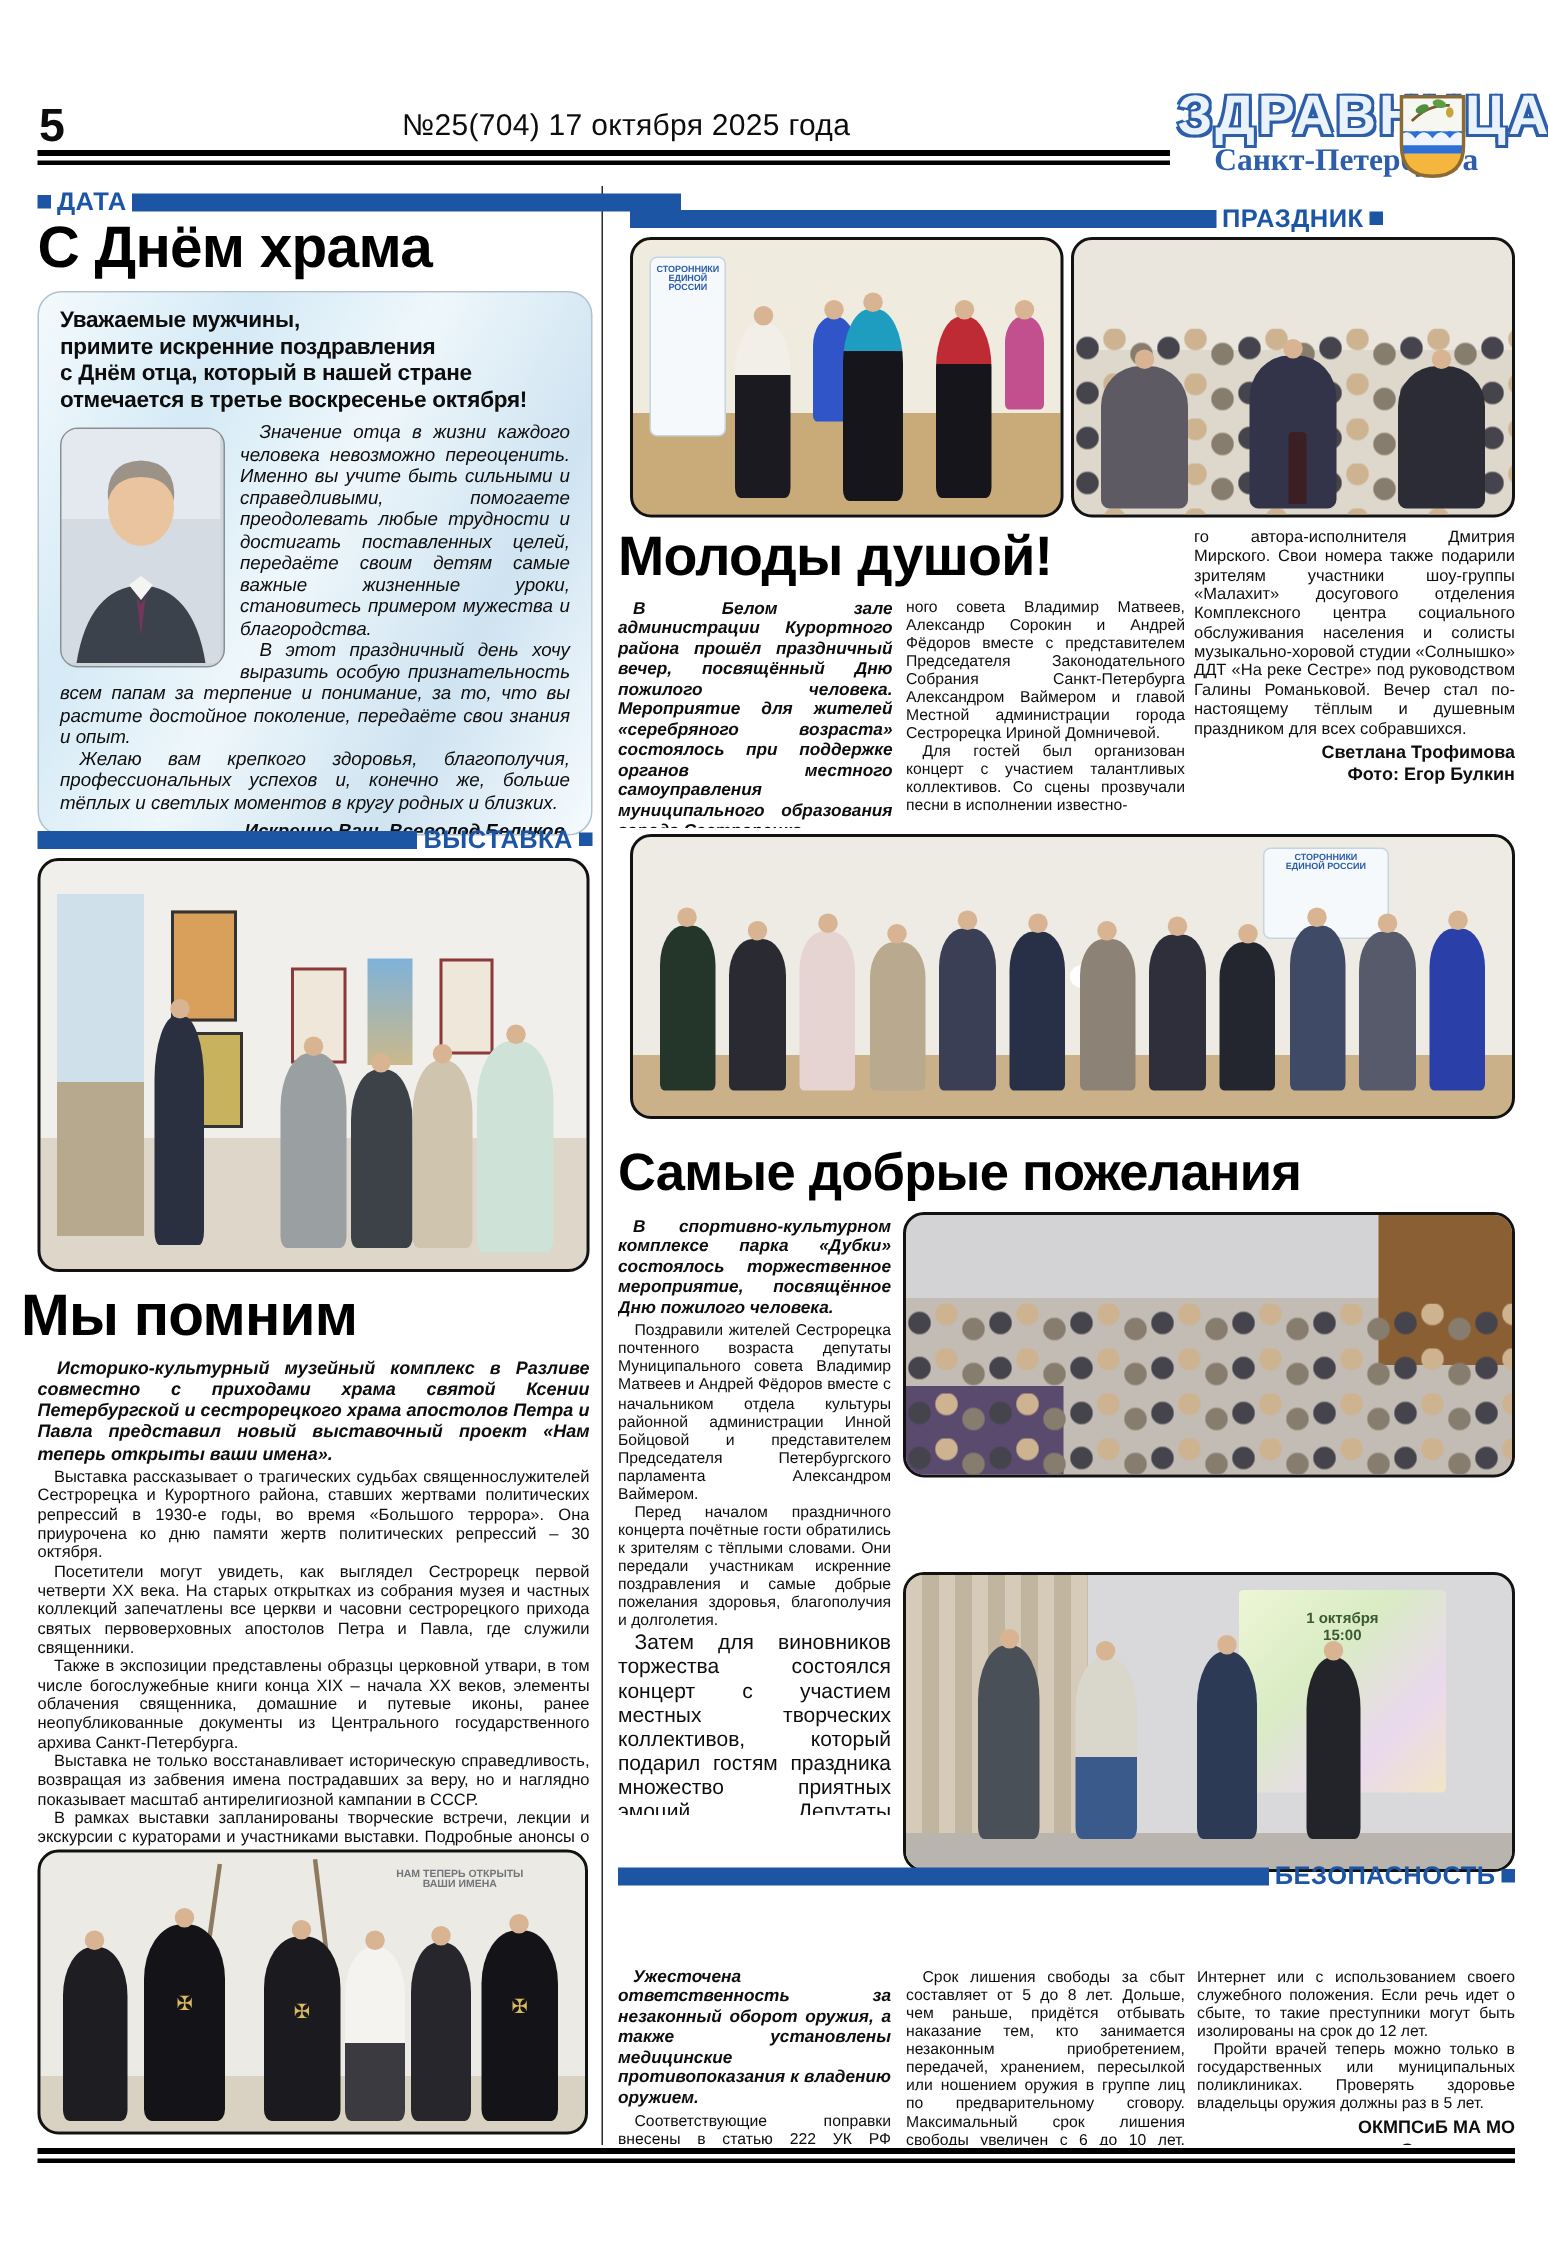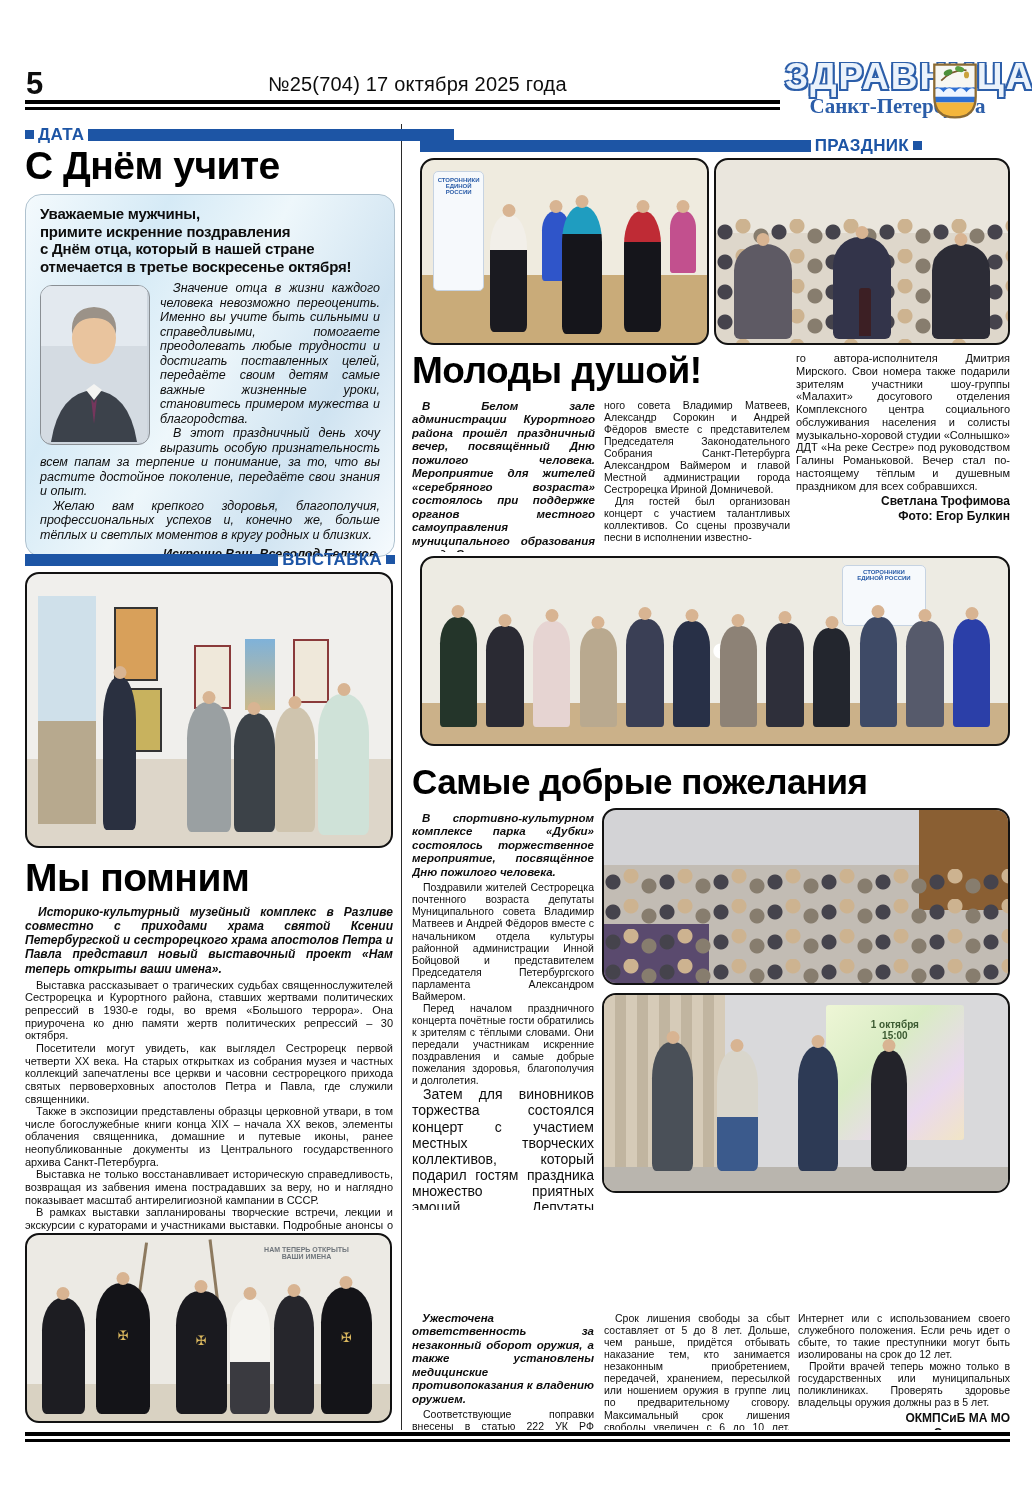--- a/index.html
+++ b/index.html
@@ -96,21 +96,21 @@
     <path d="M2,2 h36 v28 q0,18 -18,18 q-18,0 -18,-18 z" fill="none" stroke="#8c6b33" stroke-width="2"></path>
   </svg>
 
   <div class="abs vrule" style="left:401px;top:124px;height:1306px;"></div>
 
   <div class="abs section-head" style="left:25px;top:126px;width:429px;">
     <span class="sq"></span>
     <span class="lbl">ДАТА</span>
     <span class="line"></span>
   </div>
-  <h1 class="abs" style="left:25px;top:146px;font-size:39px;">С Днём учите</h1>
+  <h1 class="abs" style="left:25px;top:146px;font-size:39px;">С Днём храма</h1>
 
   <div class="abs greet-box" style="left:25px;top:194px;width:370px;height:363px;">
     <p class="greet-intro prelines">Уважаемые мужчины,
 примите искренние поздравления
 с Днём отца, который в нашей стране
 отмечается в третье воскресенье октября!</p>
     <div class="portrait">
       <svg width="106" height="156" viewBox="0 0 106 156">
         <rect width="106" height="156" fill="#d4dbe2"></rect>
         <rect x="0" y="0" width="106" height="60" fill="#e3e9ef"></rect>
@@ -144,21 +144,21 @@
     <div class="abs" style="left:46%;top:26%;width:9%;height:22%;background:#efe8da;border:2px solid #8a3a3a;"></div>
     <div class="abs" style="left:60%;top:24%;width:8%;height:26%;background:linear-gradient(180deg,#7fb2d9,#cbb98a);"></div>
     <div class="abs" style="left:73%;top:24%;width:9%;height:22%;background:#efe8da;border:2px solid #8a3a3a;"></div>
     <div class="fig" style="left:21%;bottom:6%;width:9%;height:56%;background:#2a3040;"></div>
     <div class="fig" style="left:44%;bottom:5%;width:12%;height:48%;background:#9aa0a2;"></div>
     <div class="fig" style="left:57%;bottom:5%;width:11%;height:44%;background:#3c4248;"></div>
     <div class="fig" style="left:68%;bottom:5%;width:11%;height:46%;background:#cfc4ae;"></div>
     <div class="fig" style="left:80%;bottom:4%;width:14%;height:52%;background:#cfe2d8;"></div>
   </div>
 
-  <h1 class="abs" style="left:25px;top:858px;font-size:39px;text-align:right;">Мы помним</h1>
+  <h1 class="abs" style="left:14px;top:858px;font-size:39px;text-align:right;">Мы помним</h1>
   <div class="abs" style="left:25px;top:905px;width:368px;height:326px;overflow:hidden;">
     <p class="lead" style="font-size:12px;line-height:1.18;text-indent:13px;margin-bottom:3px;">Историко-культурный музейный комплекс в Разливе совместно с приходами храма святой Ксении Петербургской и сестрорецкого храма апостолов Петра и Павла представил новый выставочный проект «Нам теперь открыты ваши имена».</p>
     <p class="body-p" style="font-size:11px;line-height:1.15;">Выставка рассказывает о трагических судьбах священнослужителей Сестрорецка и Курортного района, ставших жертвами политических репрессий в 1930-е годы, во время «Большого террора». Она приурочена ко дню памяти жертв политических репрессий – 30 октября.</p>
     <p class="body-p" style="font-size:11px;line-height:1.15;">Посетители могут увидеть, как выглядел Сестрорецк первой четверти XX века. На старых открытках из собрания музея и частных коллекций запечатлены все церкви и часовни сестрорецкого прихода святых первоверховных апостолов Петра и Павла, где служили священники.</p>
     <p class="body-p" style="font-size:11px;line-height:1.15;">Также в экспозиции представлены образцы церковной утвари, в том числе богослужебные книги конца XIX – начала XX веков, элементы облачения священника, домашние и путевые иконы, ранее неопубликованные документы из Центрального государственного архива Санкт-Петербурга.</p>
     <p class="body-p" style="font-size:11px;line-height:1.15;">Выставка не только восстанавливает историческую справедливость, возвращая из забвения имена пострадавших за веру, но и наглядно показывает масштаб антирелигиозной кампании в СССР.</p>
     <p class="body-p" style="font-size:11px;line-height:1.15;">В рамках выставки запланированы творческие встречи, лекции и экскурсии с кураторами и участниками выставки. Подробные анонсы о мероприятиях и о том, какие предметы и документы будут представлены в выставочном зале, – в серии постов на эту тему в сообществе ВКонтакте: vk.com/art_kurort.</p>
 
   </div>
 
@@ -248,31 +248,36 @@
     <div class="author" style="font-size:12px;">Светлана Ионова</div>
     <div class="author" style="font-size:12px;margin-top:0;">Фото: Егор Булкин</div>
   </div>
 
   <div class="abs photo" style="left:602px;top:808px;width:408px;height:177px;background:linear-gradient(180deg,#d3d3d6 0 32%,#c2bcb4 32%);">
     <div class="abs" style="left:0;bottom:0;width:26%;height:34%;background:#5a4a6e;"></div>
     <div class="abs" style="right:0;top:0;width:22%;height:58%;background:#8a5f33;"></div>
     <div class="crowd" style="height:66%;"></div>
   </div>
 
-  <div class="abs photo" style="left:602px;top:993px;width:408px;height:200px;background:linear-gradient(90deg,#cdc2af 0 30%,#d9d9db 30%);">
+  <div class="abs photo" style="left:602px;top:1048px;width:408px;height:200px;background:linear-gradient(90deg,#cdc2af 0 30%,#d9d9db 30%);">
     <div class="abs" style="left:0;top:0;width:30%;height:100%;background:repeating-linear-gradient(90deg,#d6cbb8 0 11px,#c1b5a0 11px 22px);"></div>
     <div class="screen-box" style="left:55%;top:5%;width:34%;height:62%;font-size:10px;padding-top:14px;white-space:pre-line;">1 октября
 15:00</div>
     <div class="abs" style="left:0;bottom:0;width:100%;height:12%;background:#b9b5ae;"></div>
     <div class="fig" style="left:12%;bottom:10%;width:10%;height:66%;background:#4a5058;"></div>
     <div class="fig" style="left:28%;bottom:10%;width:10%;height:62%;background:linear-gradient(180deg,#d9d6cc 0 55%,#3b5a8c 55%);"></div>
     <div class="fig" style="left:48%;bottom:10%;width:10%;height:64%;background:#2d3a55;"></div>
     <div class="fig" style="left:66%;bottom:10%;width:9%;height:62%;background:#23232a;"></div>
   </div>
 
+  <div class="abs section-head" style="left:412px;top:1242px;width:598px;">
+    <span class="line"></span>
+    <span class="lbl">БЕЗОПАСНОСТЬ</span>
+    <span class="sq"></span>
+  </div>
 
   <div class="abs" style="left:412px;top:1312px;width:182px;height:118px;overflow:hidden;">
     <p class="lead" style="font-size:11.5px;line-height:1.17;text-indent:10px;margin-bottom:2px;">Ужесточена ответственность за незаконный оборот оружия, а также установлены медицинские противопоказания к владению оружием.</p>
     <p class="body-p" style="font-size:10.5px;line-height:1.15;">Соответствующие поправки внесены в статью 222 УК РФ Федеральным законом №281-ФЗ «О внесении изменений в Уголовный кодекс Российской Федерации и Уголовно-процессуальный кодекс Российской Федерации».</p>
   </div>
   <div class="abs" style="left:604px;top:1312px;width:186px;height:118px;overflow:hidden;">
     <p class="body-p" style="font-size:10.5px;line-height:1.15;">Срок лишения свободы за сбыт составляет от 5 до 8 лет. Дольше, чем раньше, придётся отбывать наказание тем, кто занимается незаконным приобретением, передачей, хранением, пересылкой или ношением оружия в группе лиц по предварительному сговору. Максимальный срок лишения свободы увеличен с 6 до 10 лет, равно как и лицам, которые совершают незаконные действия с оружием через</p>
   </div>
   <div class="abs" style="left:798px;top:1312px;width:212px;height:118px;overflow:hidden;">
     <p class="body-p" style="font-size:10.5px;line-height:1.15;text-indent:0;">Интернет или с использованием своего служебного положения. Если речь идет о сбыте, то такие преступники могут быть изолированы на срок до 12 лет.</p>

